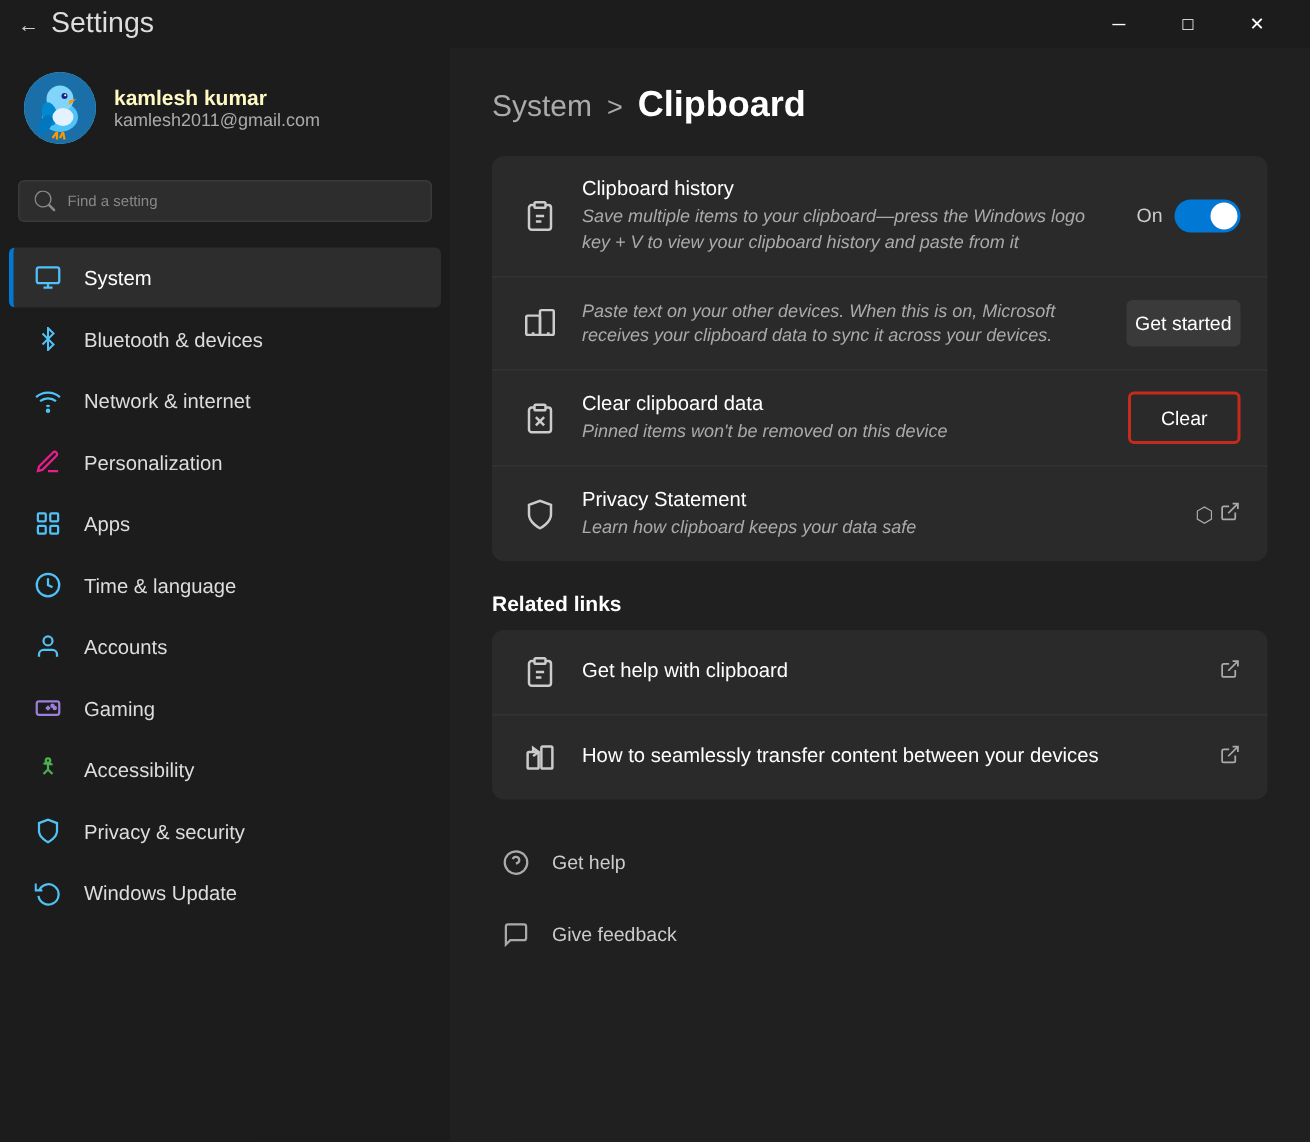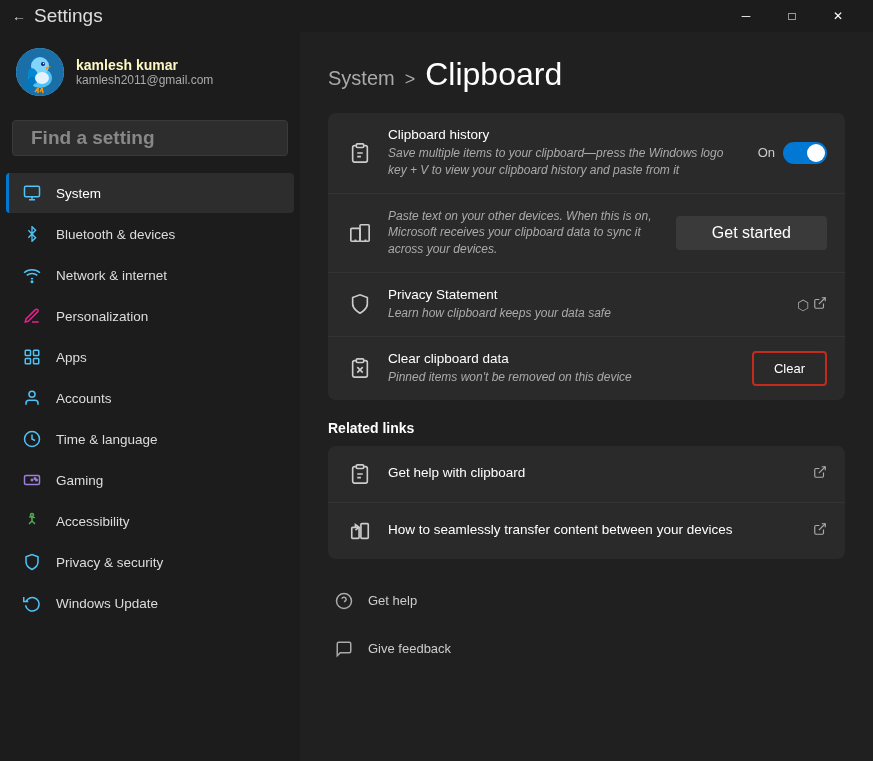--- a/index.html
+++ b/index.html
@@ -87,24 +87,23 @@
       background: #2d2d2d;
       border: 1px solid #3a3a3a;
       border-radius: 4px;
       padding: 6px 10px;
       gap: 8px;
     }
     .search-box input {
       background: transparent;
       border: none;
       color: #f97316;
-      font-size: 19px;
+      font-size: 10px;
       outline: none;
       flex: 1;
-      font-weight: bold;
     }
     .search-box input::placeholder { color: #888; }
     .nav-item {
       display: flex;
       align-items: center;
       gap: 14px;
       padding: 10px 16px;
       cursor: pointer;
       border-radius: 4px;
       margin: 1px 6px;
@@ -140,22 +139,22 @@
     .page-title-system {
       font-size: 20px;
       color: #aaa;
       font-weight: 400;
     }
     .page-title-arrow {
       font-size: 18px;
       color: #aaa;
     }
     .page-title-main {
-      font-size: 32px;
-      font-weight: 400;
+      font-size: 24px;
+      font-weight: 700;
       color: #fff;
     }
     .settings-card {
       background: #2a2a2a;
       border-radius: 8px;
       margin-bottom: 4px;
       overflow: hidden;
     }
     .settings-row {
       display: flex;
@@ -200,23 +199,23 @@
       border-radius: 50%;
       position: absolute;
       top: 2px;
       right: 2px;
       transition: right 0.2s;
     }
     .btn-default {
       background: #3a3a3a;
       color: #fff;
       border: none;
-      padding: 8px 36px;
+      padding: 8px 6px;
       border-radius: 4px;
-      font-size: 16px;
+      font-size: 13px;
       cursor: pointer;
       flex-shrink: 0;
     }
     .btn-clear {
       background: #2a2a2a;
       color: #fff;
       border: 2px solid #c42b1c;
       padding: 8px 20px;
       border-radius: 4px;
       font-size: 13px;
@@ -372,35 +371,35 @@
             <rect x="3" y="14" width="7" height="7" rx="1"></rect>
             <rect x="14" y="14" width="7" height="7" rx="1"></rect>
           </svg>
         </div>
         <span>Apps</span>
       </div>
 
       <div class="nav-item">
         <div class="nav-icon">
           <svg width="18" height="18" viewBox="0 0 24 24" fill="none" stroke="#4fc3f7" stroke-width="2">
+            <circle cx="12" cy="12" r="10"></circle>
+            <polyline points="12 6 12 12 16 14"></polyline>
+          </svg>
+        </div>
+        <span>Time &amp; language</span>
+      </div>
+
+      <div class="nav-item">
+        <div class="nav-icon">
+          <svg width="18" height="18" viewBox="0 0 24 24" fill="none" stroke="#4fc3f7" stroke-width="2">
             <path d="M20 21v-2a4 4 0 0 0-4-4H8a4 4 0 0 0-4 4v2"></path>
             <circle cx="12" cy="7" r="4"></circle>
           </svg>
         </div>
         <span>Accounts</span>
-      </div>
-
-      <div class="nav-item">
-        <div class="nav-icon">
-          <svg width="18" height="18" viewBox="0 0 24 24" fill="none" stroke="#4fc3f7" stroke-width="2">
-            <circle cx="12" cy="12" r="10"></circle>
-            <polyline points="12 6 12 12 16 14"></polyline>
-          </svg>
-        </div>
-        <span>Time &amp; language</span>
       </div>
 
       <div class="nav-item">
         <div class="nav-icon">
           <svg width="18" height="18" viewBox="0 0 24 24" fill="none" stroke="#9c7edb" stroke-width="2">
             <rect x="2" y="6" width="20" height="12" rx="2"></rect>
             <line x1="12" y1="10" x2="12" y2="14"></line>
             <line x1="10" y1="12" x2="14" y2="12"></line>
             <circle cx="18" cy="12" r="1" fill="#9c7edb"></circle>
             <circle cx="16" cy="10" r="1" fill="#9c7edb"></circle>
@@ -484,50 +483,50 @@
         </div>
         <div class="row-text">
           <div class="row-desc">Paste text on your other devices. When this is on, Microsoft receives your clipboard data to sync it across your devices.</div>
         </div>
         <button class="btn-default">Get started</button>
       </div>
 
       <div class="settings-row">
         <div class="row-icon">
           <svg width="22" height="22" viewBox="0 0 24 24" fill="none" stroke="#ccc" stroke-width="1.8">
+            <rect x="8" y="2" width="8" height="4" rx="1"></rect>
+            <path d="M16 4h2a2 2 0 0 1 2 2v14a2 2 0 0 1-2 2H6a2 2 0 0 1-2-2V6a2 2 0 0 1 2-2h2"></path>
+            <line x1="9" y1="11" x2="15" y2="17"></line>
+            <line x1="15" y1="11" x2="9" y2="17"></line>
+          </svg>
+        </div>
+        <div class="row-text">
+          <div class="row-title">Clear clipboard data</div>
+          <div class="row-desc">Pinned items won't be removed on this device</div>
+        </div>
+        <button class="btn-clear">Clear</button>
+      </div>
+
+      <div class="settings-row">
+        <div class="row-icon">
+          <svg width="22" height="22" viewBox="0 0 24 24" fill="none" stroke="#ccc" stroke-width="1.8">
             <path d="M12 22s8-4 8-10V5l-8-3-8 3v7c0 6 8 10 8 10z"></path>
           </svg>
         </div>
         <div class="row-text">
           <div class="row-title">Privacy Statement</div>
           <div class="row-desc">Learn how clipboard keeps your data safe</div>
         </div>
         <span class="external-link-icon">⬡
           <svg width="14" height="14" viewBox="0 0 24 24" fill="none" stroke="#aaa" stroke-width="2">
             <path d="M18 13v6a2 2 0 0 1-2 2H5a2 2 0 0 1-2-2V8a2 2 0 0 1 2-2h6"></path>
             <polyline points="15 3 21 3 21 9"></polyline>
             <line x1="10" y1="14" x2="21" y2="3"></line>
           </svg>
         </span>
-      </div>
-
-      <div class="settings-row">
-        <div class="row-icon">
-          <svg width="22" height="22" viewBox="0 0 24 24" fill="none" stroke="#ccc" stroke-width="1.8">
-            <rect x="8" y="2" width="8" height="4" rx="1"></rect>
-            <path d="M16 4h2a2 2 0 0 1 2 2v14a2 2 0 0 1-2 2H6a2 2 0 0 1-2-2V6a2 2 0 0 1 2-2h2"></path>
-            <line x1="9" y1="11" x2="15" y2="17"></line>
-            <line x1="15" y1="11" x2="9" y2="17"></line>
-          </svg>
-        </div>
-        <div class="row-text">
-          <div class="row-title">Clear clipboard data</div>
-          <div class="row-desc">Pinned items won't be removed on this device</div>
-        </div>
-        <button class="btn-clear">Clear</button>
       </div>
 
     </div>
 
     <div class="section-title">Related links</div>
 
     <div class="settings-card">
 
       <div class="settings-row" style="cursor:pointer;">
         <div class="row-icon">

